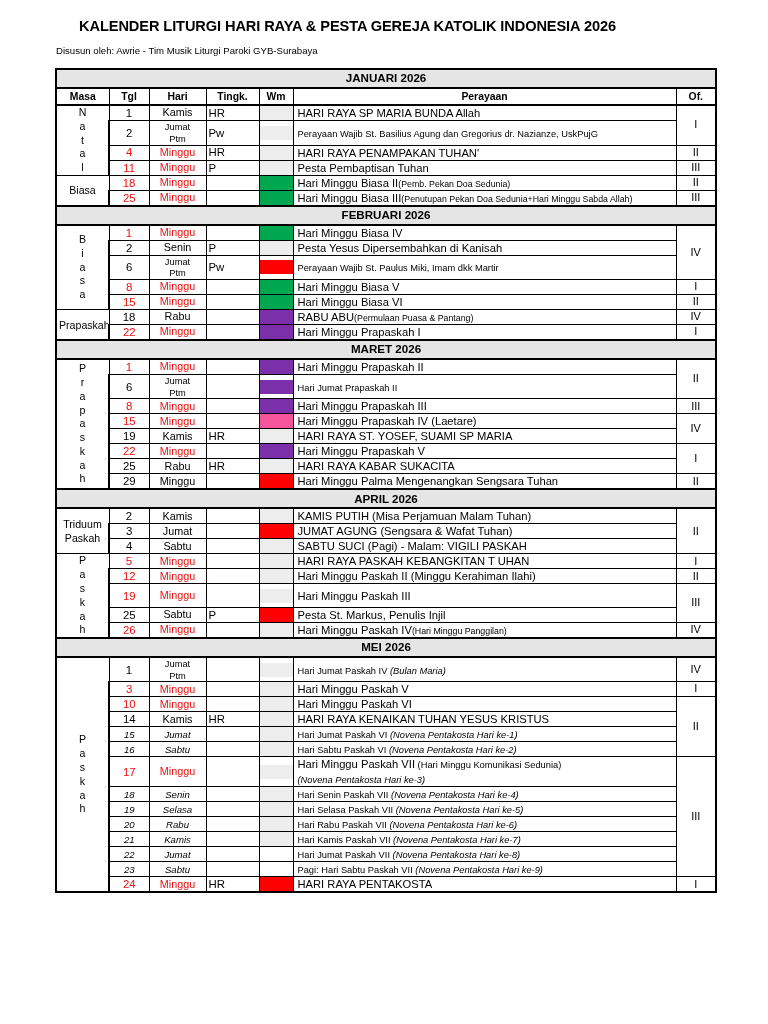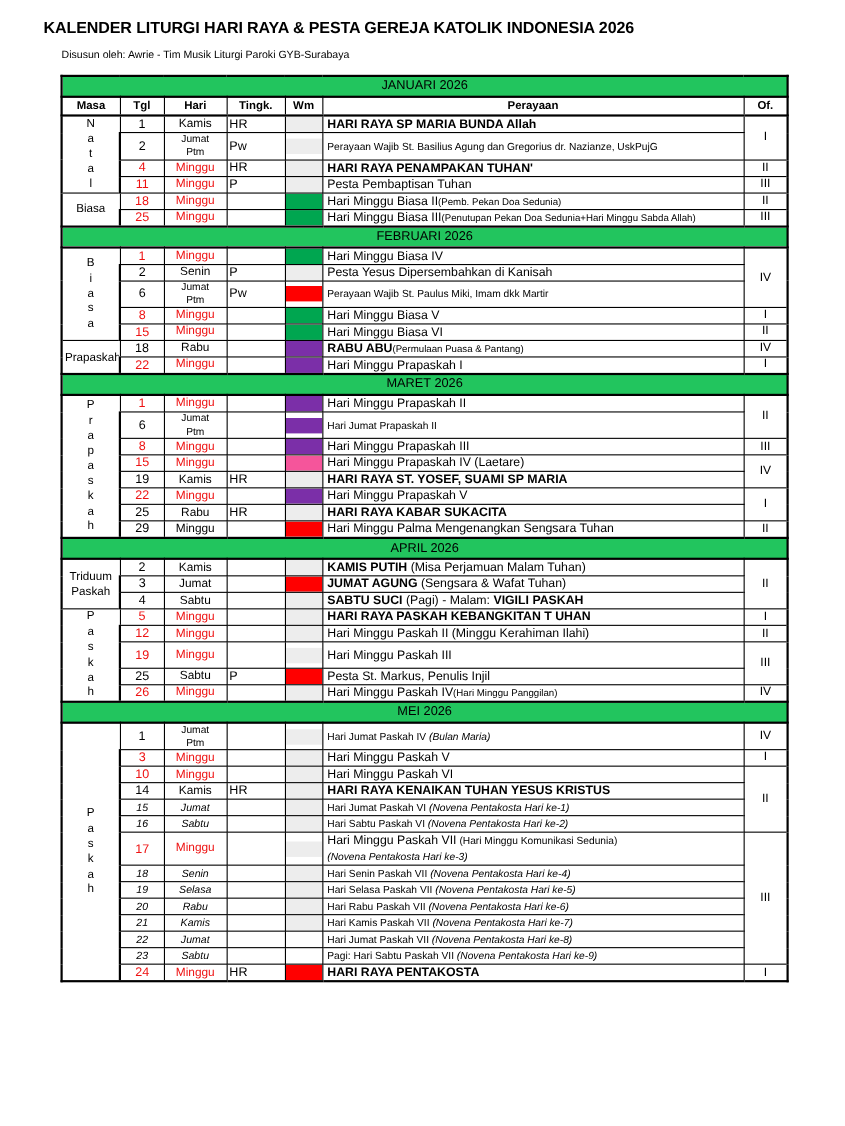--- a/index.html
+++ b/index.html
@@ -7,21 +7,21 @@
     width:768px;height:1024px;
     font-family:"Liberation Sans",sans-serif;
     color:#000000;
     -webkit-font-smoothing:antialiased;
   }
   .page{position:relative;width:768px;height:1024px;overflow:hidden;}
 
   
   .title{
     position:absolute;left:0;top:18px;width:616px;
-    text-align:center;font-size:14.6px;font-weight:bold;
+    text-align:right;font-size:14.6px;font-weight:bold;
     letter-spacing:-0.1px;
   }
   .subtitle{
     position:absolute;left:56px;top:45px;
     font-size:9.6px;font-weight:normal;
   }
 
   
   .cal{
     position:absolute;left:55px;top:68px;
@@ -41,38 +41,38 @@
   col.c-masa{width:53px;}
   col.c-tgl{width:40px;}
   col.c-hari{width:57px;}
   col.c-tingk{width:53px;}
   col.c-wm{width:34px;}
   col.c-pera{width:383px;}
   col.c-of{width:40px;}
 
   
   td.month{
-    text-align:center;font-weight:normal;font-size:11.6px;
+    text-align:center;font-weight:bold;font-size:11.6px;
     height:17px;border-top:2px solid #000;border-bottom:2px solid #000;
-    background:#22c55e;
+    background:#e5e5e5;
   }
   
   td.hd{
     text-align:center;font-weight:bold;font-size:10.4px;height:15px;
     border-bottom:2px solid #000;
   }
   td.tgl{text-align:center;font-size:11.4px;}
   td.hari{text-align:center;font-size:10.8px;}
   td.tingk{text-align:left;font-size:11.4px;}
   td.of{text-align:center;font-size:11px;}
   td.pera{text-align:left;padding-left:4px;font-size:11.2px;}
   td.masa{text-align:center;font-size:10.6px;line-height:1.34;}
 
   .red{color:#ee1111;}
-  .b{font-weight:bold;}
+  .b{font-weight:normal;}
   .it{font-style:italic;margin-top:40px;}
   .sm{font-size:8.8px;}
   .sm2{font-size:9.3px;}
   .smtgl{font-size:9.6px;font-style:italic;}
   .smhari{font-size:9.6px;font-style:italic;}
 
   
   .vstack{
     display:flex;flex-direction:column;align-items:center;justify-content:center;
     font-size:10.6px;line-height:1.30;

